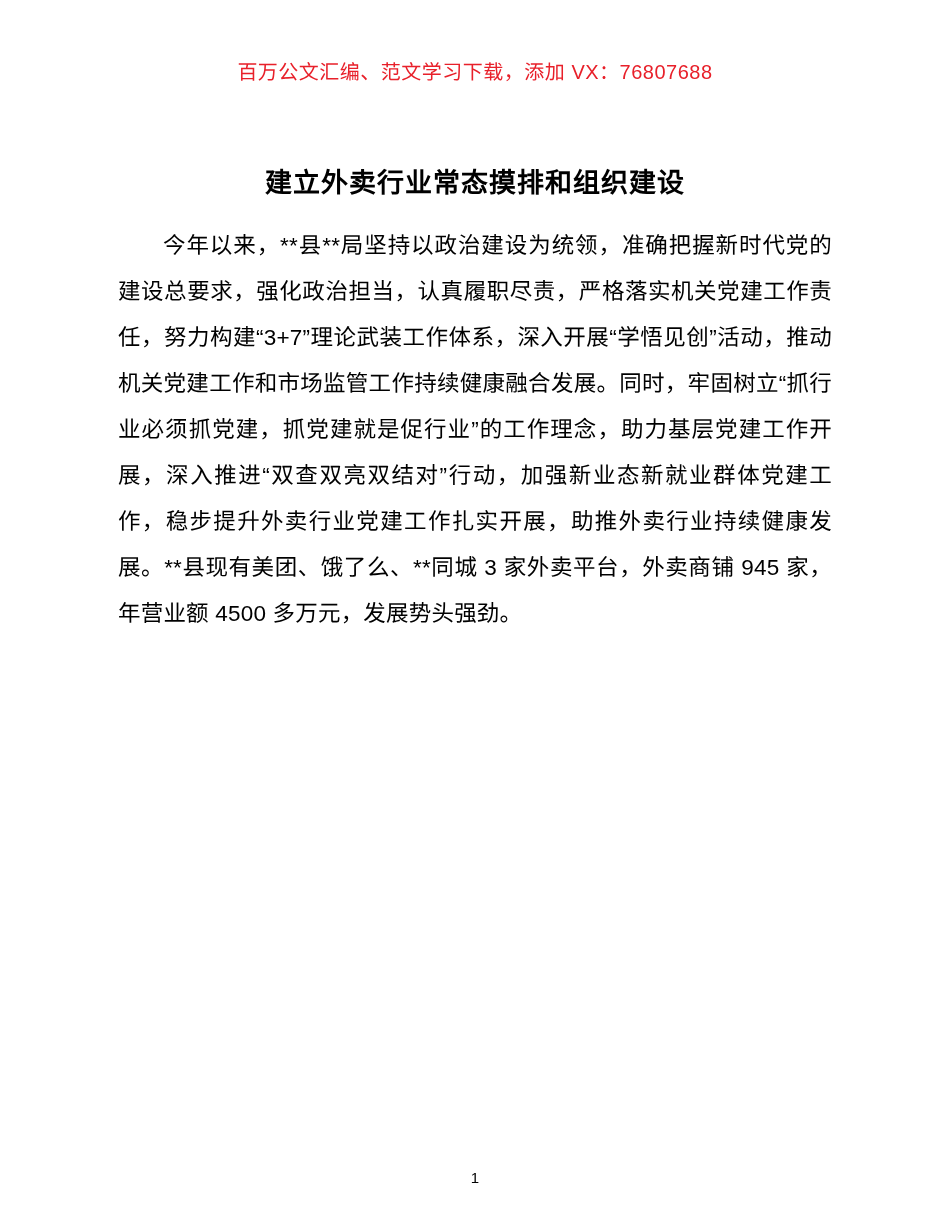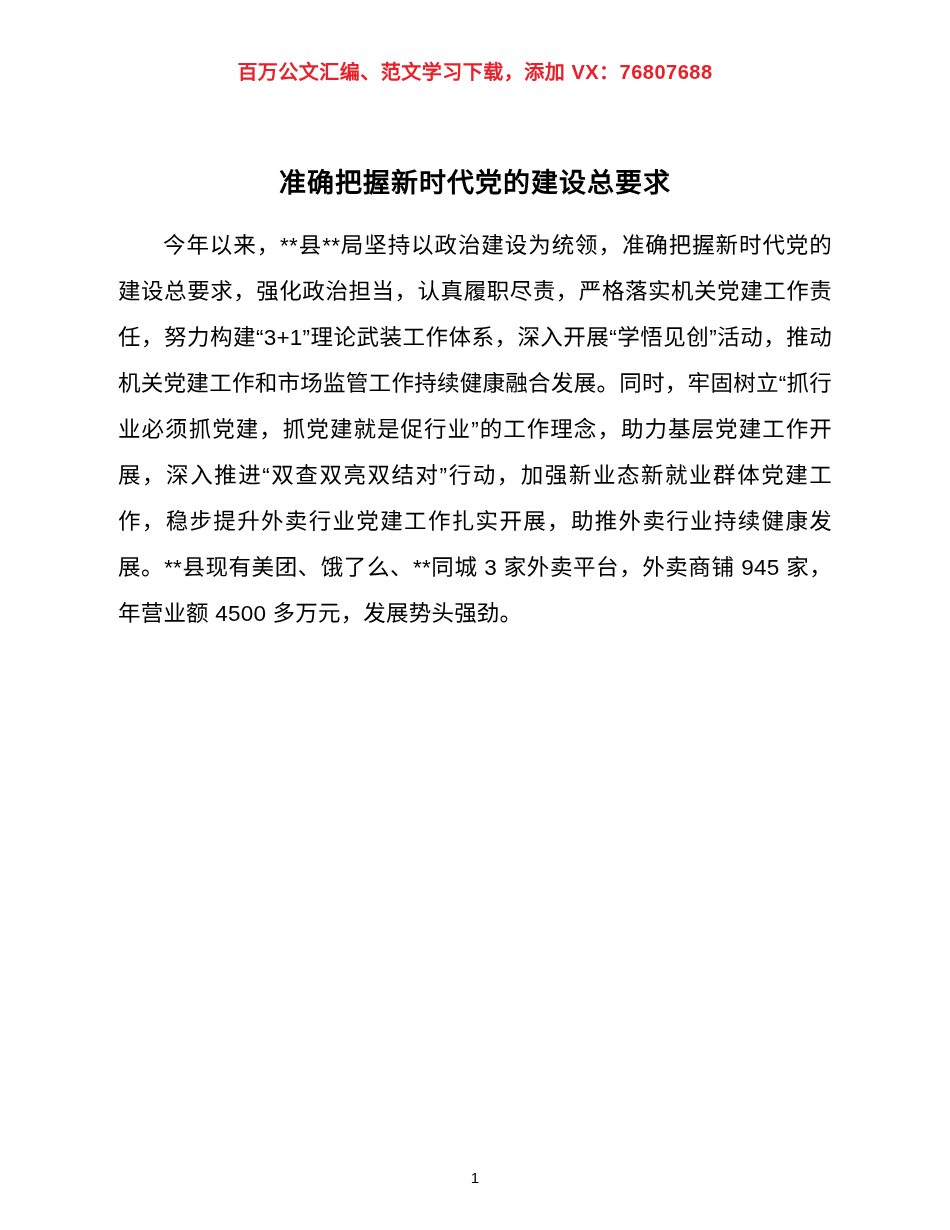--- a/index.html
+++ b/index.html
@@ -20,21 +20,21 @@
     width: 950px;
     height: 1230px;
     position: relative;
     box-sizing: border-box;
     padding: 0 118px;
   }
   .watermark {
     text-align: center;
     color: #e8202a;
     font-size: 20px;
-    font-weight: 700;
+    font-weight: 400;
     letter-spacing: 0.5px;
     padding-top: 60px;
     line-height: 1.2;
     white-space: nowrap;
   }
   .doc-title {
     text-align: center;
     font-size: 27px;
     font-weight: 700;
     letter-spacing: 1px;
@@ -73,22 +73,22 @@
     color: #000;
   }
 </style>
 </head>
 <body>
 
 <div class="page">
 
   <div class="watermark">百万公文汇编、范文学习下载，添加 VX：76807688</div>
 
-  <h1 class="doc-title">准确把握新时代党的建设总要求</h1>
+  <h1 class="doc-title">建立外卖行业常态摸排和组织建设</h1>
 
-  <p class="body-text para first">今年以来，**县**局坚持以政治建设为统领，准确把握新时代党的建设总要求，强化政治担当，认真履职尽责，严格落实机关党建工作责任，努力构建“3+1”理论武装工作体系，深入开展“学悟见创”活动，推动机关党建工作和市场监管工作持续健康融合发展。同时，牢固树立“抓行业必须抓党建，抓党建就是促行业”的工作理念，助力基层党建工作开展，深入推进“双查双亮双结对”行动，加强新业态新就业群体党建工作，稳步提升外卖行业党建工作扎实开展，助推外卖行业持续健康发展。**县现有美团、饿了么、**同城 3 家外卖平台，外卖商铺 945 家，年营业额 4500 多万元，发展势头强劲。</p>
+  <p class="body-text para first">今年以来，**县**局坚持以政治建设为统领，准确把握新时代党的建设总要求，强化政治担当，认真履职尽责，严格落实机关党建工作责任，努力构建“3+7”理论武装工作体系，深入开展“学悟见创”活动，推动机关党建工作和市场监管工作持续健康融合发展。同时，牢固树立“抓行业必须抓党建，抓党建就是促行业”的工作理念，助力基层党建工作开展，深入推进“双查双亮双结对”行动，加强新业态新就业群体党建工作，稳步提升外卖行业党建工作扎实开展，助推外卖行业持续健康发展。**县现有美团、饿了么、**同城 3 家外卖平台，外卖商铺 945 家，年营业额 4500 多万元，发展势头强劲。</p>
 
 
 
 
   <div class="page-number">1</div>
 
 </div>
 
 </body></html>

